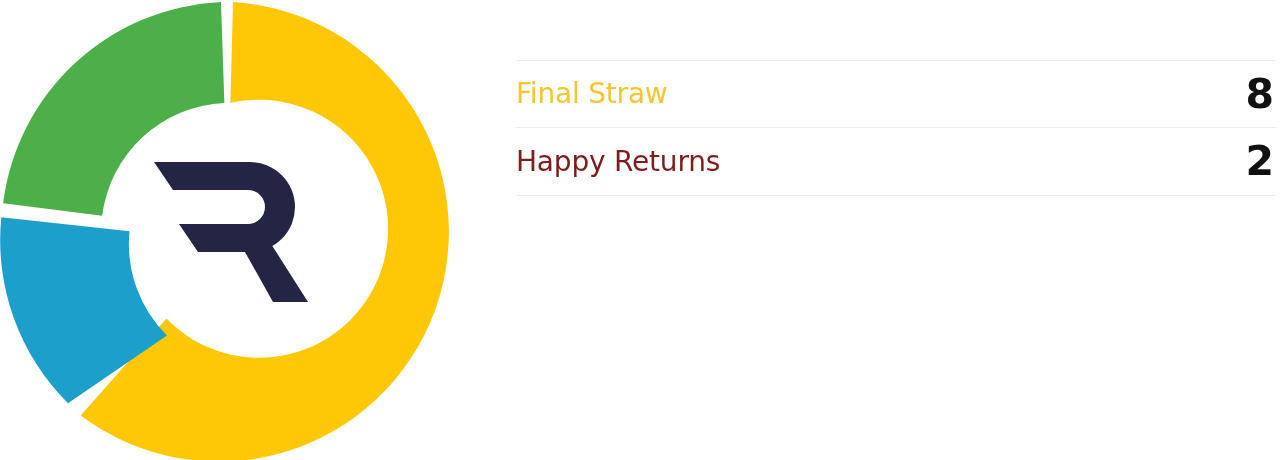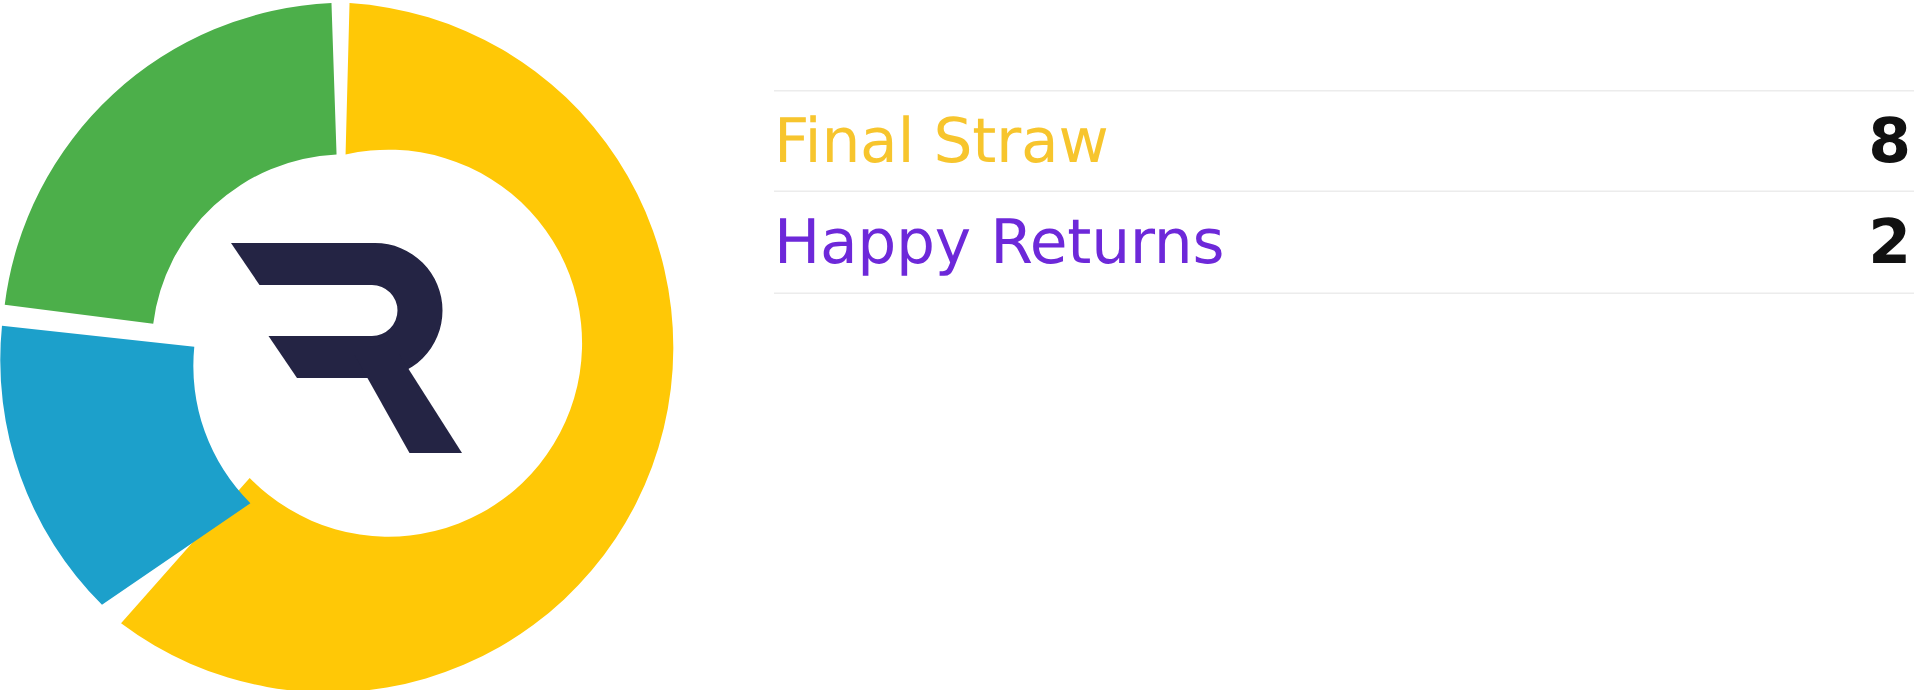--- a/index.html
+++ b/index.html
@@ -55,21 +55,21 @@
     align-items: center;
     justify-content: space-between;
     height: 68px;
     border-bottom: 1px solid #ececec;
     box-sizing: border-box;
   }
   .legend-row.first {
     border-top: 1px solid #ececec;
   }
   .legend-label {
-    font-size: 41px;
+    font-size: 28px;
     font-weight: 400;
     letter-spacing: -0.2px;
     line-height: 1;
     white-space: nowrap;
     text-align: right;
   }
   .legend-value {
     font-size: 41px;
     font-weight: 700;
     color: #111111;
@@ -124,19 +124,19 @@
 
   <div class="legend">
 
     <div class="legend-row first">
       <span class="legend-label" style="color:#F7C52D">Final Straw</span>
       <span class="legend-value">8</span>
     </div>
 
 
     <div class="legend-row">
-      <span class="legend-label" style="color:#6d28d9">Happy Returns</span>
+      <span class="legend-label" style="color:#7f1d1d">Happy Returns</span>
       <span class="legend-value">2</span>
     </div>
 
   </div>
 
 </div>
 
 </body></html>

